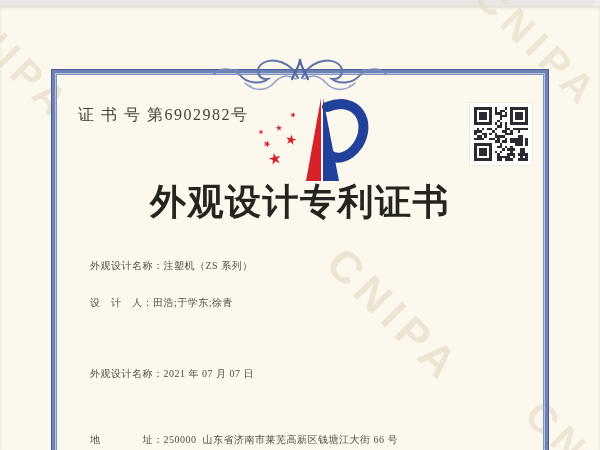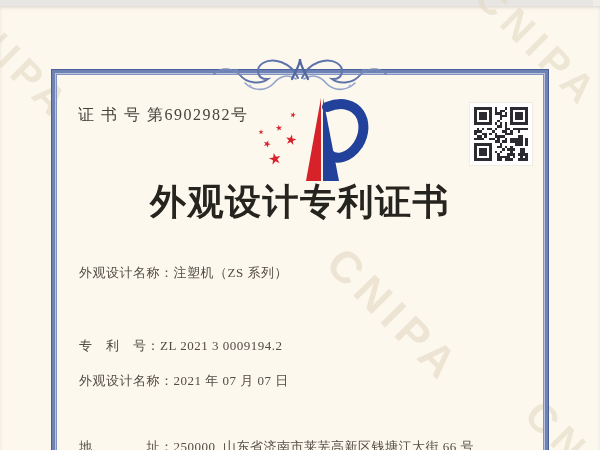--- a/index.html
+++ b/index.html
@@ -28,21 +28,21 @@
   .ornament{position:absolute;left:205px;top:50px;width:190px;height:46px;z-index:4;}
   
   .content{position:absolute;left:0;top:0;width:600px;height:450px;z-index:5;}
   .cert-no{position:absolute;left:78px;top:105px;font-size:16px;letter-spacing:1.5px;color:#45423c;white-space:pre;}
   .qr{position:absolute;left:470px;top:103px;width:62px;height:62px;background:#ffffff;
       box-shadow:0 0 0 1px #f1ece2;display:flex;align-items:center;justify-content:center;}
   .qr svg{width:54px;height:54px;}
   .logo{position:absolute;left:250px;top:95px;width:120px;height:88px;}
   .title{position:absolute;left:0;top:178px;width:600px;text-align:center;
          font-size:36px;font-weight:bold;letter-spacing:1.5px;color:#26241f;}
-  .row{position:absolute;left:64px;font-size:13px;color:#514c44;letter-spacing:.5px;white-space:pre;}
+  .row{position:absolute;left:78px;font-size:10px;color:#514c44;letter-spacing:.5px;white-space:pre;}
   .row .lab{color:#514c44;}
   .row .val{color:#514c44;}
   .r0{top:248px;} .r1{top:285px;} .r2{top:321px;} .r3{top:356px;} .r4{top:390px;} .r5{top:422px;}
 </style>
 </head>
 <body>
 
 <div class="edge-top"></div>
 <div class="edge-right"></div>
 <div class="paper"></div>
@@ -91,22 +91,22 @@
     <use href="#st" transform="translate(29,33) scale(0.33) rotate(-8)"></use>
     <use href="#st" transform="translate(43,20) scale(0.30) rotate(15)"></use>
     <use href="#st" transform="translate(11,37) scale(0.27)"></use>
   </svg>
 
   <div class="title">外观设计专利证书</div>
 
   <div class="row r0">
     <span class="lab">外观设计名称：</span><span class="val">注塑机（ZS 系列）</span>
   </div>
-  <div class="row r2">
-    <span class="lab">专　利　号：</span><span class="val">ZL 2021 3 0009194.2</span>
+  <div class="row r1">
+    <span class="lab">设　计　人：</span><span class="val">田浩;于学东;徐青</span>
   </div>
   <div class="row r3">
     <span class="lab">外观设计名称：</span><span class="val">2021 年 07 月 07 日</span>
   </div>
   <div class="row r5">
     <span class="lab">地　　　　址：</span><span class="val">250000  山东省济南市莱芜高新区钱塘江大街 66 号</span>
   </div>
 
 </div>
 

